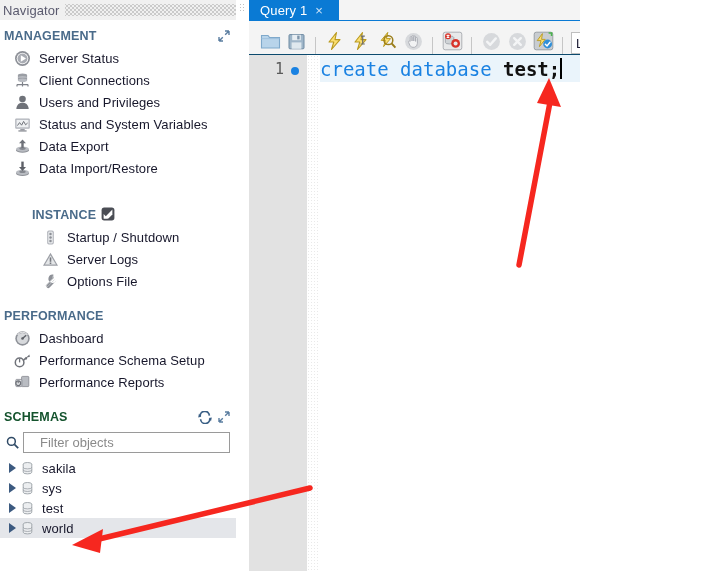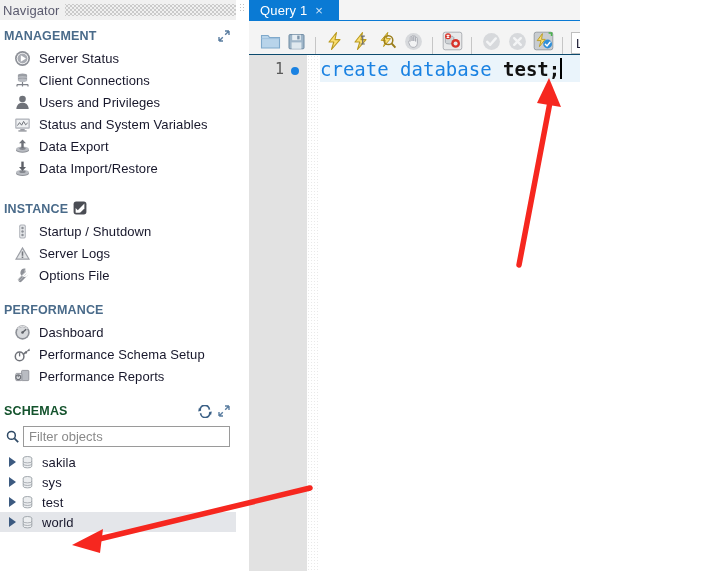--- a/index.html
+++ b/index.html
@@ -143,21 +143,21 @@
     display: flex;
     justify-content: center;
   }
   .filter-box {
     flex: 1;
     height: 21px;
     border: 1px solid #9a9a9a;
     background: #ffffff;
     display: flex;
     align-items: center;
-    padding-left: 5px;
+    padding-left: 16px;
     box-sizing: border-box;
   }
   .filter-box .ph {
     color: #8a8a8a;
     font-size: 13px;
   }
 
   
   .tree { margin-top: 4px; }
   .tree-row {
@@ -468,21 +468,21 @@
               <ellipse cx="8.5" cy="11.8" rx="3.2" ry="1.3" fill="#85888f"></ellipse>
               <rect x="7.3" y="1.6" width="2.4" height="5.6" fill="#5d6067"></rect>
               <path d="M8.5 11 L12 7 L5 7 Z" fill="#5d6067"></path>
             </svg>
           </span>
           <span class="lbl">Data Import/Restore</span>
         </div>
       </div>
     </div>
 
-    <div class="section" style="margin-top:20px;">
+    <div class="section" style="margin-top:26px;padding-left:28px;">
       <div class="section-head">
         <span class="section-title">INSTANCE</span>
         <span class="inline-ico">
           <svg width="14" height="14" viewBox="0 0 14 14">
             <rect x="0.6" y="0.6" width="12.8" height="12.8" rx="2.6" fill="#4a4d54"></rect>
             <path d="M2.6 11.4 L11.4 2.6 L11.4 7.4 L7.4 11.4 Z" fill="#ffffff"></path>
             <path d="M2.6 11.4 L2.6 7.0 L7.0 11.4 Z" fill="#ffffff"></path>
           </svg>
         </span>
         <span class="section-head-icons"></span>

